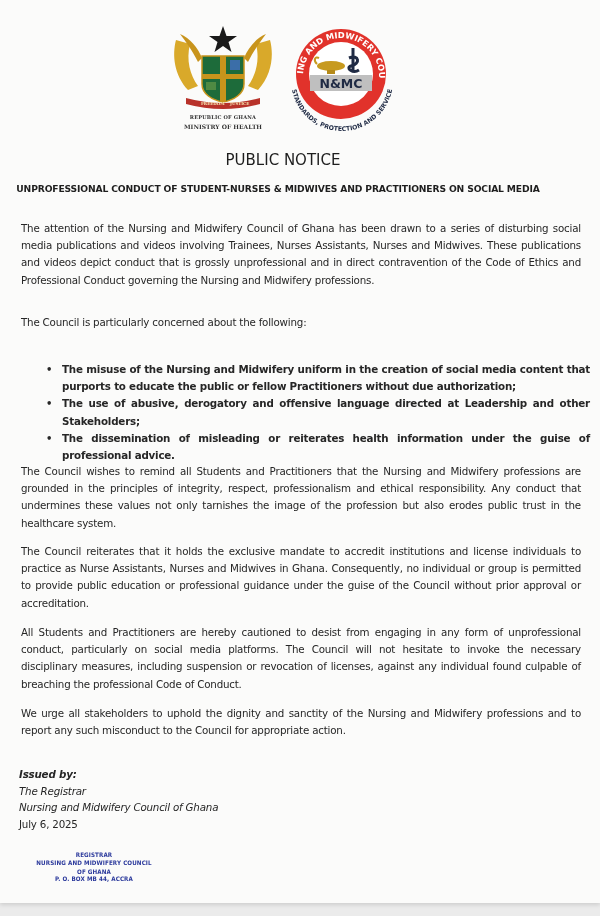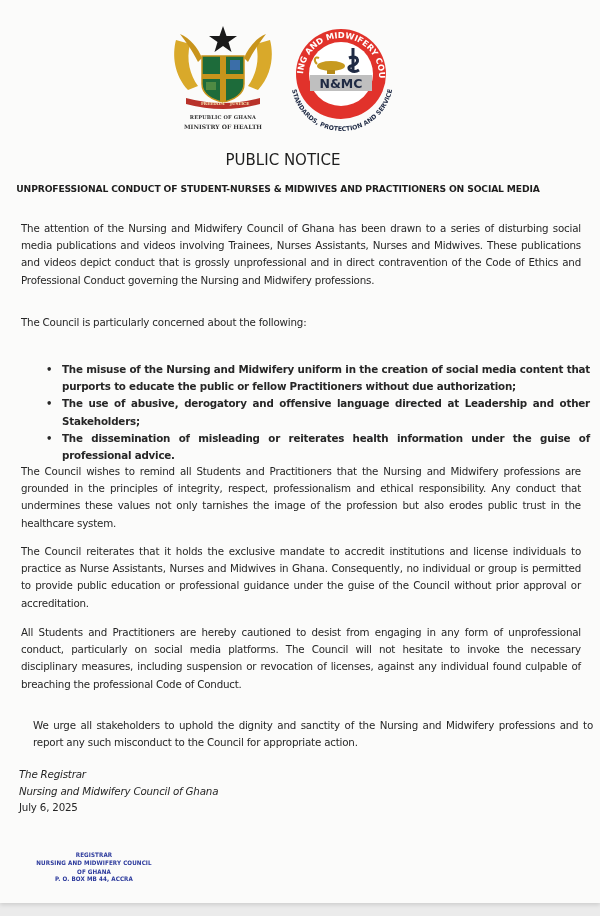--- a/index.html
+++ b/index.html
@@ -131,23 +131,24 @@
 
   <ul class="bullets">
     <li>The misuse of the Nursing and Midwifery uniform in the creation of social media content that purports to educate the public or fellow Practitioners without due authorization;</li>
     <li>The use of abusive, derogatory and offensive language directed at Leadership and other Stakeholders;</li>
     <li>The dissemination of misleading or reiterates health information under the guise of professional advice.</li>
   </ul>
 
   <p class="para p4" style="margin:0">The Council reiterates that it holds the exclusive mandate to accredit institutions and license individuals to practice as Nurse Assistants, Nurses and Midwives in Ghana. Consequently, no individual or group is permitted to provide public education or professional guidance under the guise of the Council without prior approval or accreditation.</p>
   <p class="para p3" style="margin:0">The Council wishes to remind all Students and Practitioners that the Nursing and Midwifery professions are grounded in the principles of integrity, respect, professionalism and ethical responsibility. Any conduct that undermines these values not only tarnishes the image of the profession but also erodes public trust in the healthcare system.</p>
   <p class="para p5" style="margin:0">All Students and Practitioners are hereby cautioned to desist from engaging in any form of unprofessional conduct, particularly on social media platforms. The Council will not hesitate to invoke the necessary disciplinary measures, including suspension or revocation of licenses, against any individual found culpable of breaching the professional Code of Conduct.</p>
-  <p class="para p6" style="margin:12px">We urge all stakeholders to uphold the dignity and sanctity of the Nursing and Midwifery professions and to report any such misconduct to the Council for appropriate action.</p>
+  <p class="para p6" style="margin:0">We urge all stakeholders to uphold the dignity and sanctity of the Nursing and Midwifery professions and to report any such misconduct to the Council for appropriate action.</p>
 
   <div class="issued">
+    <div class="label">Issued by:</div>
     <div class="it">The Registrar</div>
     <div class="it">Nursing and Midwifery Council of Ghana</div>
     <div>July 6, 2025</div>
   </div>
 
   <div class="stamp">
     <div>REGISTRAR</div>
     <div>NURSING AND MIDWIFERY COUNCIL</div>
     <div>OF GHANA</div>
     <div>P. O. BOX MB 44, ACCRA</div>

